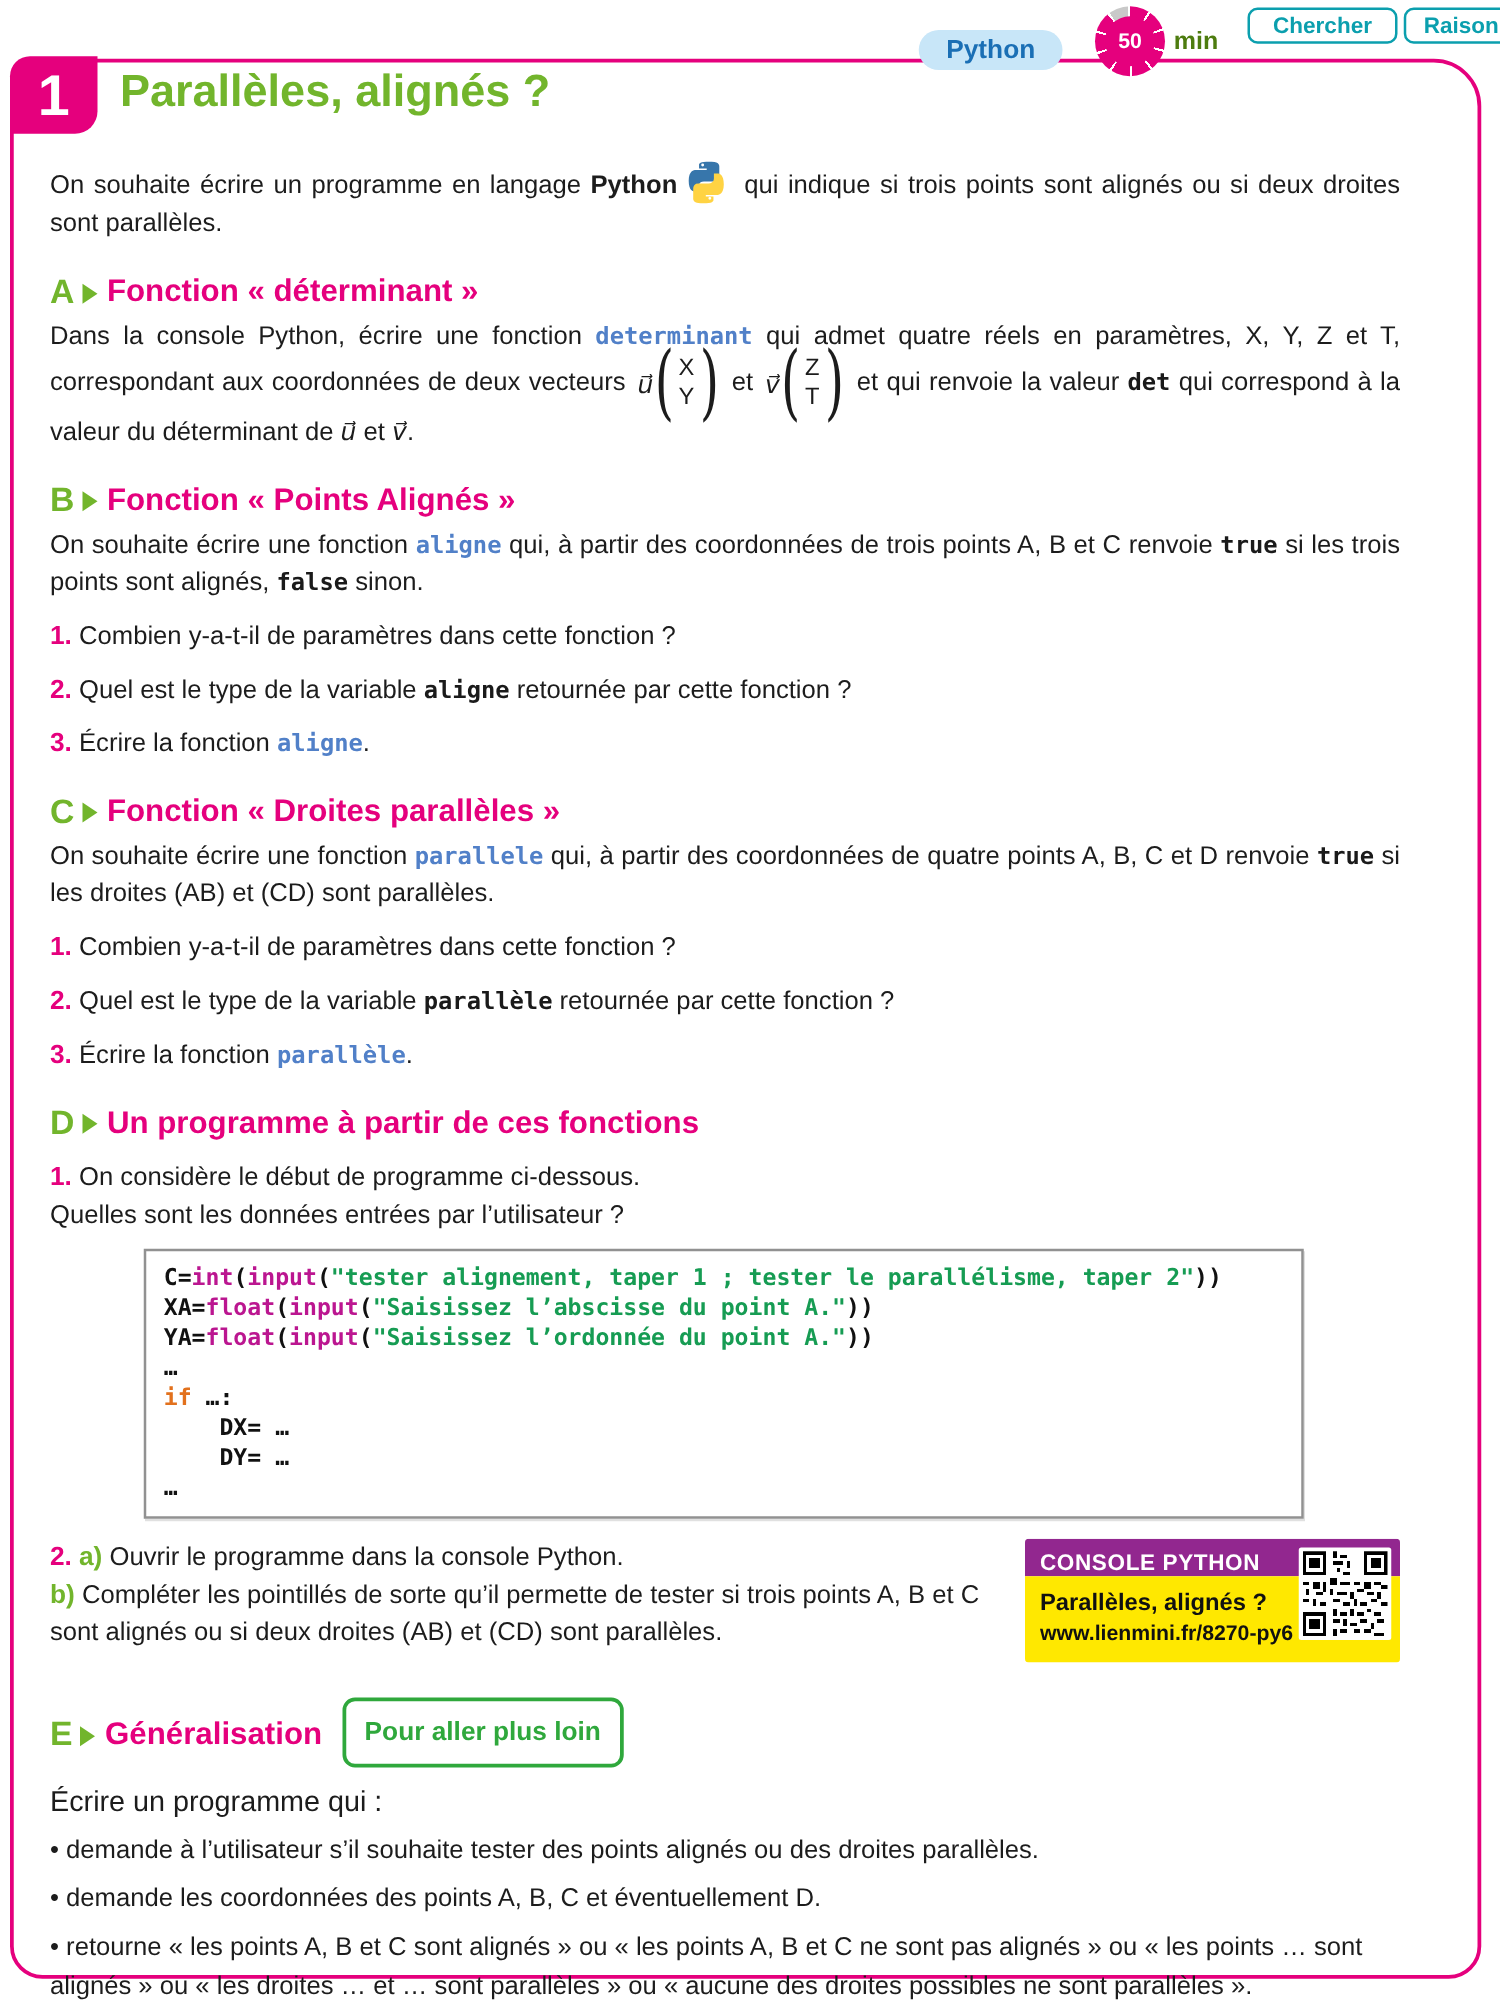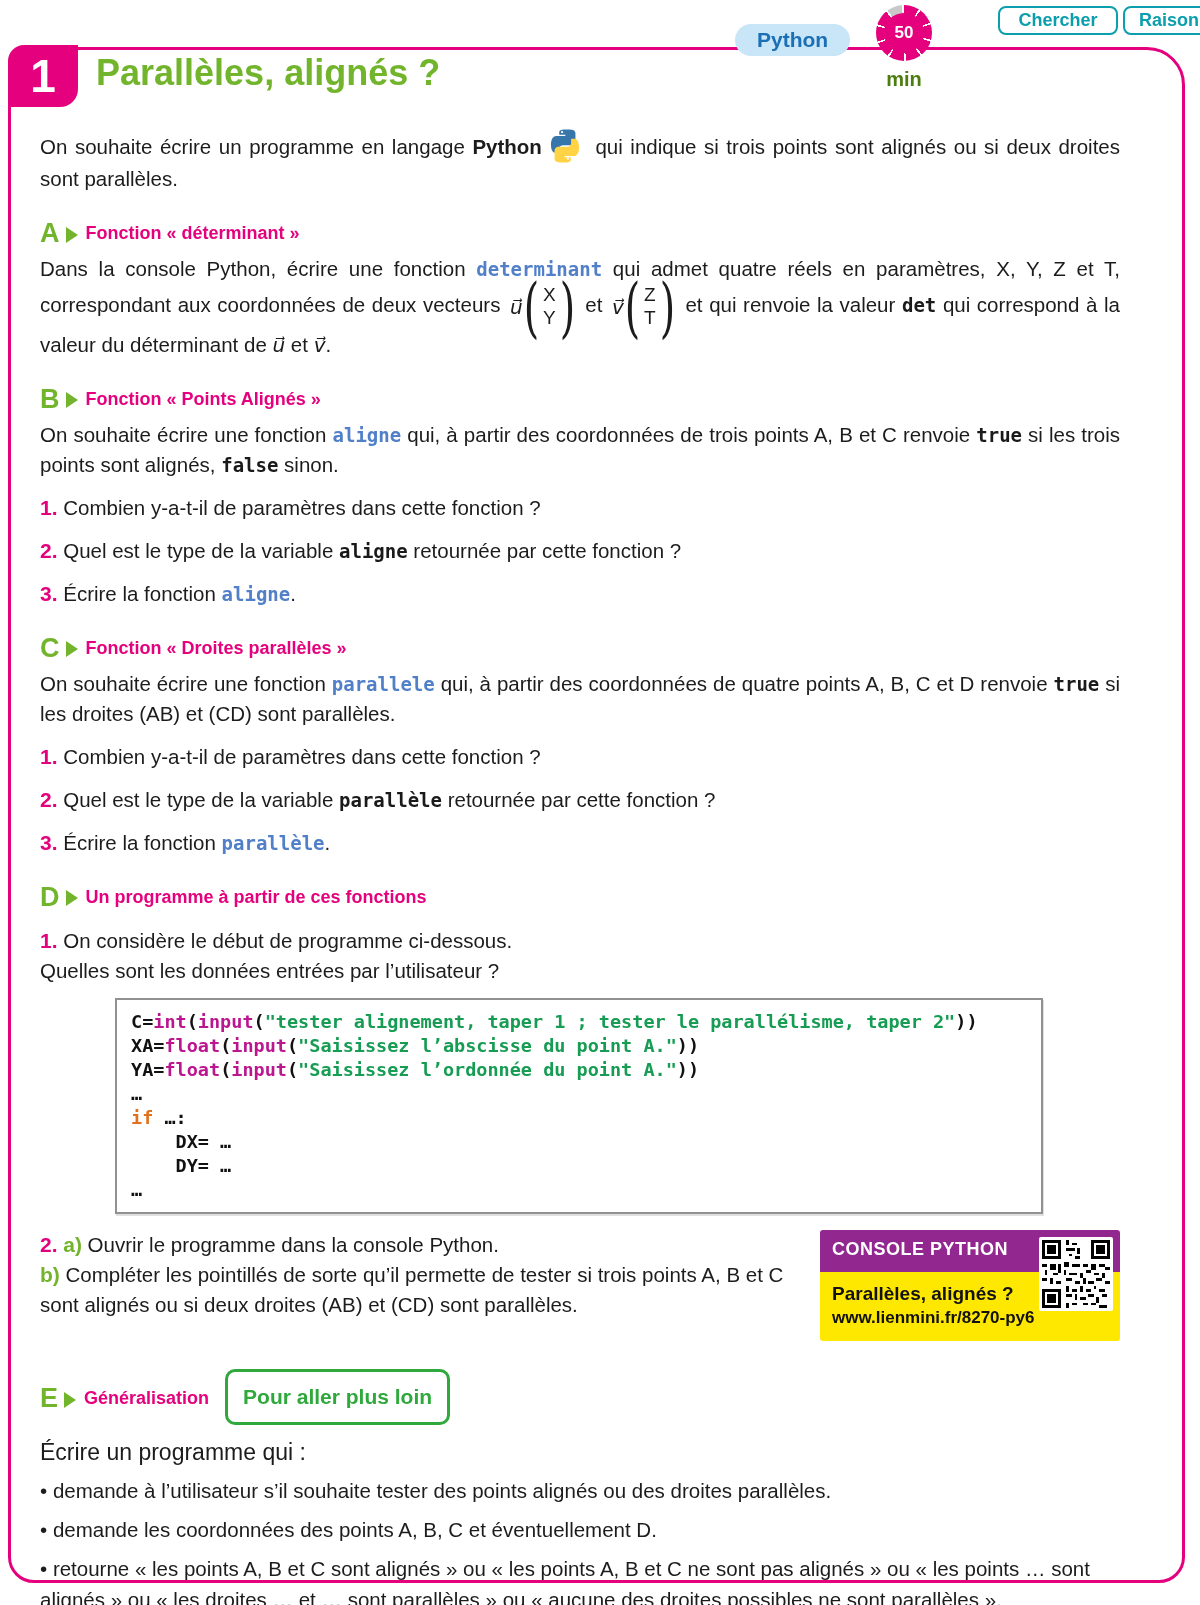--- a/index.html
+++ b/index.html
@@ -14,21 +14,21 @@
   .num-box{position:absolute;left:8px;top:45px;width:70px;height:62px;background:#e5007d;
            border-radius:16px 0 18px 0;display:flex;align-items:center;justify-content:center;z-index:3;}
   .num-box span{color:#fff;font-size:46px;font-weight:bold;line-height:1;}
 
   .title{position:absolute;left:96px;top:52px;margin:0;font-size:36px;font-weight:bold;
          color:#72b52c;z-index:3;}
 
   
   .python-pill{position:absolute;left:735px;top:24px;z-index:3;background:#c8e6f8;color:#1a6fb5;
                font-weight:bold;font-size:21px;padding:4px 22px;border-radius:18px;}
-  .timer{position:absolute;left:876px;top:5px;z-index:3;display:flex;align-items:center;gap:7px;flex-direction:column;}
+  .timer{position:absolute;left:876px;top:5px;z-index:3;display:flex;align-items:center;gap:7px;}
   .timer-ring{width:56px;height:56px;border-radius:50%;position:relative;
     background:conic-gradient(#e5007d 0deg 32deg,#fff 32deg 36deg,#e5007d 36deg 68deg,#fff 68deg 72deg,
       #e5007d 72deg 104deg,#fff 104deg 108deg,#e5007d 108deg 140deg,#fff 140deg 144deg,
       #e5007d 144deg 176deg,#fff 176deg 180deg,#e5007d 180deg 212deg,#fff 212deg 216deg,
       #e5007d 216deg 248deg,#fff 248deg 252deg,#e5007d 252deg 284deg,#fff 284deg 288deg,
       #e5007d 288deg 320deg,#fff 320deg 324deg,#c9c9c9 324deg 356deg,#fff 356deg 360deg);}
   .timer-core{position:absolute;inset:8px;border-radius:50%;background:#e5007d;
               display:flex;align-items:center;justify-content:center;}
   .timer-core span{color:#fff;font-size:17px;font-weight:bold;}
   .timer-min{color:#4d7c0f;font-size:20px;font-weight:bold;}
@@ -39,21 +39,21 @@
   
   .content{position:absolute;left:40px;top:128px;width:1080px;}
   .intro,.para{margin:0;font-size:20.5px;line-height:30px;text-align:justify;}
   .ibold{font-weight:bold;}
   .pylogo{display:inline-block;width:38px;height:36px;vertical-align:-10px;margin:0 4px;}
 
   .sec-head{display:flex;align-items:center;margin:24px 0 5px 0;}
   .letter{color:#72b52c;font-size:27px;font-weight:bold;}
   .tri{width:0;height:0;border-left:12px solid #72b52c;border-top:8px solid transparent;
        border-bottom:8px solid transparent;margin:2px 8px 0 6px;}
-  .sec-title{color:#e5007d;font-size:18px;font-weight:bold;}
+  .sec-title{color:#e5007d;font-size:25px;font-weight:bold;}
 
   .code{font-family:"DejaVu Sans Mono",monospace;font-size:19px;font-weight:bold;}
   .code.blue{color:#5180c8;}
   .code.black{color:#1a1a1a;}
 
   
   .vector{display:inline-flex;align-items:center;vertical-align:middle;margin:0 3px;}
   .vname{font-style:italic;font-family:"DejaVu Sans",sans-serif;font-size:20px;}
   .paren{font-family:"DejaVu Serif",serif;font-size:44px;font-weight:400;line-height:1;
          transform:scaleY(1.5) scaleX(0.9);display:inline-block;}
@@ -73,21 +73,21 @@
   .tok-kw{color:#bb1690;}
   .tok-str{color:#169c53;}
   .tok-if{color:#e2711d;}
 
   
   .d2-row{display:flex;gap:18px;margin-top:16px;align-items:flex-start;}
   .d2-text{flex:1;}
   .d2-text .q{margin:0;}
   .console-box{width:300px;flex-shrink:0;position:relative;border-radius:3px;overflow:hidden;}
   .console-head{background:#92278f;color:#fff;font-weight:bold;font-size:18px;letter-spacing:.5px;
-                padding:9px 12px 12px;}
+                padding:9px 12px 0;}
   .console-body{background:#ffe800;padding:9px 12px 12px;}
   .console-title{font-size:19px;font-weight:bold;color:#111;line-height:26px;}
   .console-url{font-size:17px;font-weight:bold;color:#111;line-height:22px;}
   .qr{position:absolute;right:7px;top:7px;width:74px;height:74px;background:#fff;padding:3px;
       box-sizing:border-box;border-radius:2px;}
 
   
   .badge{display:inline-block;border:3px solid #2fa83c;border-radius:10px;color:#2fa83c;
          font-weight:bold;font-size:21px;padding:13px 15px;margin-left:16px;position:relative;top:-2px;}
   .lead{margin:10px 0 0 0;font-size:23px;line-height:30px;}

